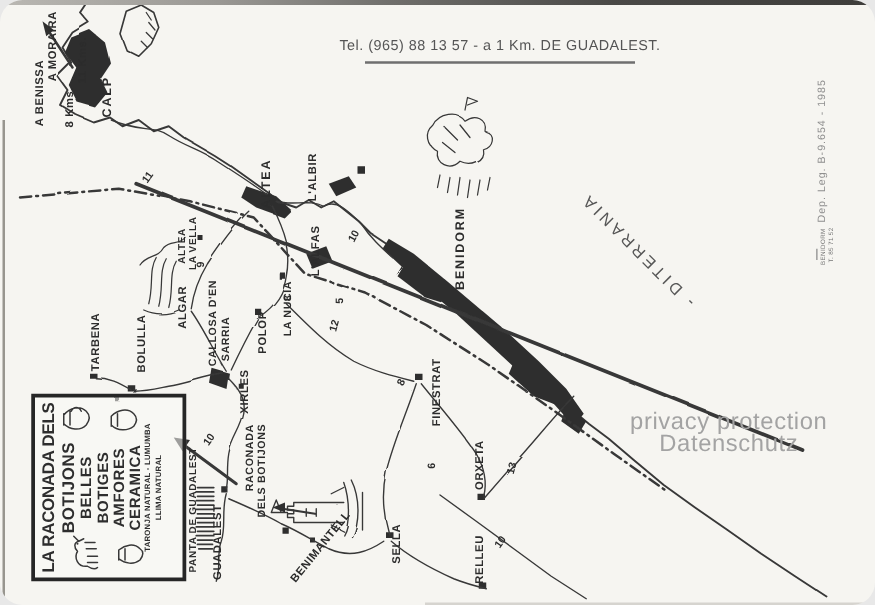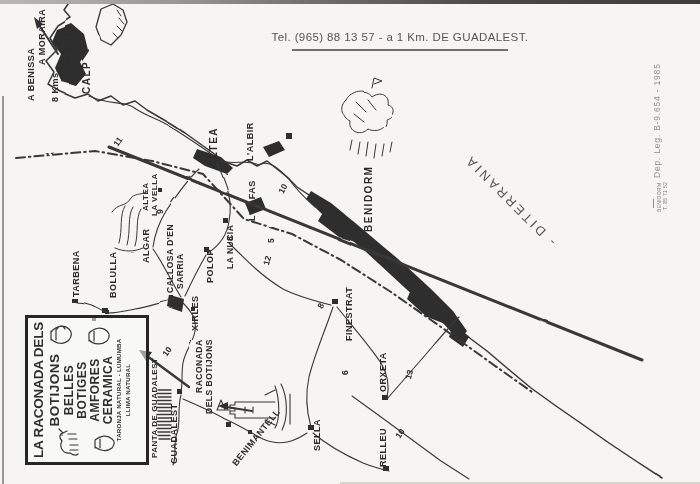--- a/index.html
+++ b/index.html
@@ -1,17 +1,17 @@
 <!DOCTYPE html>
 <html><head>
 <meta charset="utf-8">
 <style>
   html,body{margin:0;padding:0;background:#e8e8e8;}
   .stage{position:relative;width:700px;height:484px;background:#f6f5f1;overflow:hidden;
-         font-family:"Liberation Sans",sans-serif;color:#2e2e2e;}
+         font-family:"Liberation Sans",sans-serif;color:#2e2e2e;border-radius:18px;}
   .stage *{box-sizing:border-box;}
   svg{position:absolute;left:0;top:0;}
   .ink{stroke:#383838;fill:none;stroke-linecap:round;stroke-linejoin:round;}
   .fillink{fill:#2f2f2f;stroke:none;}
   .vlab{position:absolute;transform-origin:0 0;transform:rotate(-90deg);
         font-weight:700;white-space:nowrap;line-height:1;letter-spacing:.5px;color:#2c2c2c;}
   .big{letter-spacing:1.5px;}
   .rnum{position:absolute;transform-origin:0 0;font-weight:700;font-size:8.5px;
         line-height:1;color:#2c2c2c;white-space:nowrap;}
   .phone{position:absolute;left:250px;top:31px;width:300px;text-align:center;
@@ -232,17 +232,21 @@
       </svg>
       <svg class="doodle" style="left:114px;top:58px" width="24" height="27" viewBox="0 0 24 27">
         <path class="ink" stroke-width="1.2" d="M7,3 h8 M8,3 C3,8 3,16 7,21 C11,24 14,24 17,21 C22,16 20,8 15,3 M7,8 h10"></path>
       </svg>
       <svg class="doodle" style="left:8px;top:64px" width="22" height="27" viewBox="0 0 22 27">
         <path class="ink" stroke-width="1.2" d="M6,3 h8 M7,3 C3,8 2,15 6,20 C10,23 13,23 15,20 C20,15 18,8 14,3 M6,8 h9"></path>
       </svg>
     </div>
   </div>
 
+  <div class="wm" style="color:#a3a3a3">
+    <div>privacy protection</div>
+    <div>Datenschutz</div>
+  </div>
 
   <div class="edge-top"></div>
   <div class="edge-left"></div>
   <div class="edge-bottom"></div>
 </div>
 
 </body></html>

